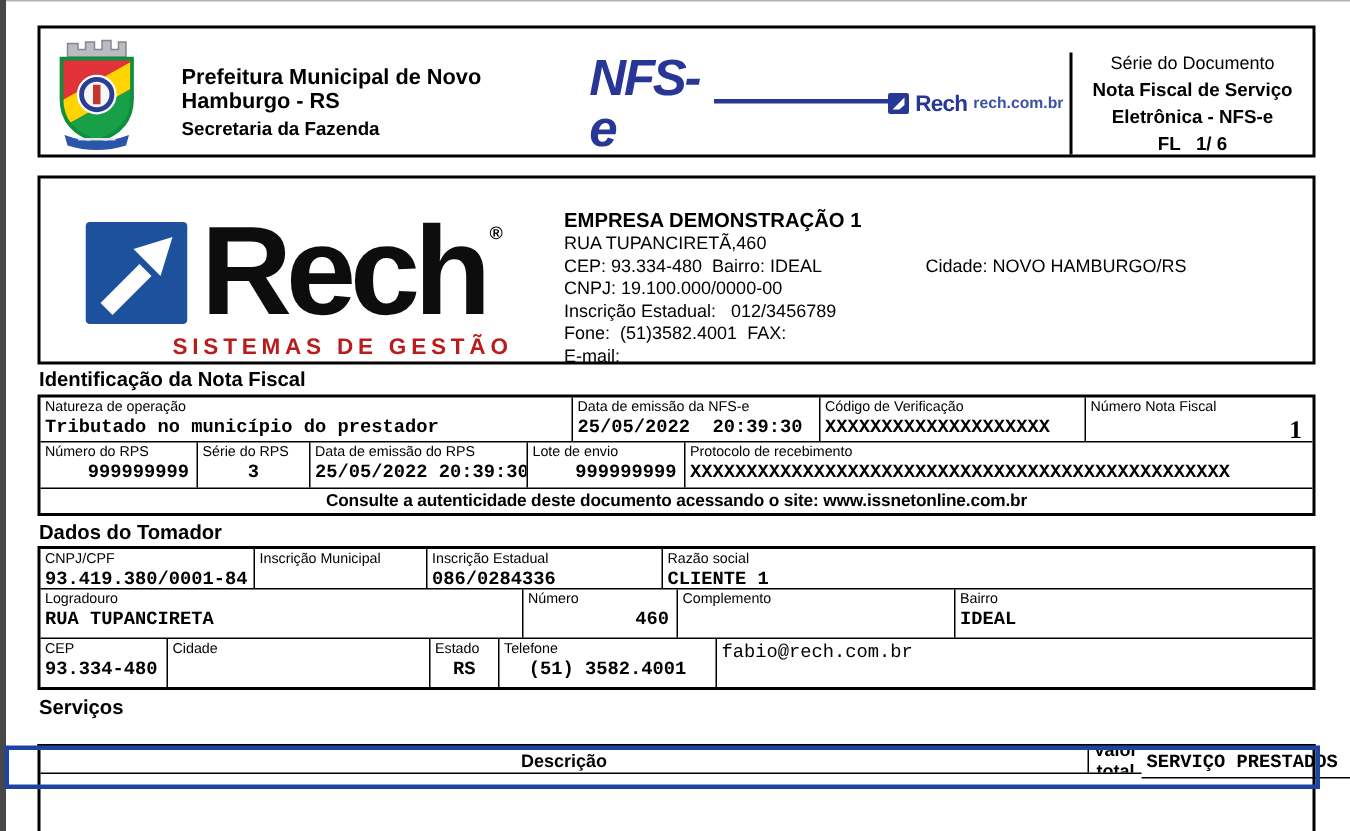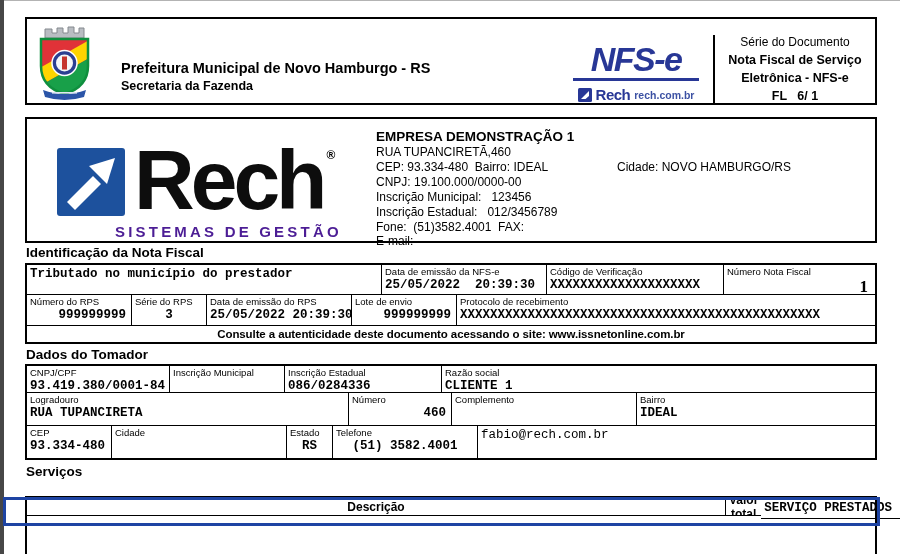--- a/index.html
+++ b/index.html
@@ -9,39 +9,39 @@
   .edge{position:absolute;left:0;top:0;width:4px;height:554px;background:#474747}
 
   .box{position:absolute;border:2px solid #000;background:#fff}
   
   .header-box{left:25px;top:17px;width:852px;height:88px;display:flex;align-items:flex-end}
   .crest{flex:0 0 auto;margin:4px 0 3px 9px}
   .hdr-text{margin-left:28px;padding-top:13px;flex:1 1 auto}
   .hdr-muni{font-weight:bold;font-size:14.5px;margin-bottom:3px}
   .hdr-dept{font-weight:bold;font-size:12.5px;margin-bottom:10px}
   .hdr-fone{font-weight:bold;font-size:12.5px}
-  .nfse-cell{flex:0 0 150px;display:flex;flex-direction:column;align-items:center;justify-content:center;padding-right:4px}
+  .nfse-cell{flex:0 0 150px;display:flex;flex-direction:row;align-items:center;justify-content:center;padding-right:4px}
   .nfse-word{font-style:italic;font-weight:bold;font-size:34px;letter-spacing:-1.5px;color:#283796;line-height:1}
   .nfse-rule{width:126px;height:3px;background:#283796;margin:2px 0 5px}
   .rech-row{display:flex;align-items:center;gap:4px}
   .rech-sm{font-weight:bold;font-size:15px;color:#283796;letter-spacing:-0.5px}
   .rech-site{font-weight:bold;font-size:10.5px;color:#3c51a3}
   .hdr-right{flex:0 0 162px;border-left:2px solid #000;display:flex;flex-direction:column;align-items:center;justify-content:center;gap:4px;text-align:center;padding:0 4px}
   .hr-serie{font-size:12px}
   .hr-b{font-weight:bold;font-size:12.5px}
   .pre{white-space:pre-wrap}
 
   
   .company-box{left:25px;top:117px;width:852px;height:126px}
   .biglogo{position:absolute;left:30px;top:29px}
   .biglogo-row{display:flex;align-items:flex-start}
   .rech-word{font-weight:bold;font-size:84px;line-height:64px;letter-spacing:-4px;color:#0d0d0d;margin-left:9px}
   .reg{font-size:12px;font-weight:bold;margin:0 0 0 3px}
-  .logo-sub{color:#4c1d95;font-weight:bold;font-size:15px;letter-spacing:3.2px;margin:7px 0 0 58px;white-space:nowrap}
-  .company-info{position:absolute;left:349px;top:10px;right:6px;font-size:12px;line-height:14.9px}
+  .logo-sub{color:#b91c1c;font-weight:bold;font-size:15px;letter-spacing:3.2px;margin:7px 0 0 58px;white-space:nowrap}
+  .company-info{position:absolute;left:349px;top:20px;right:6px;font-size:12px;line-height:14.9px}
   .c-name{font-weight:bold;font-size:13.5px;line-height:16px}
   .c-line3{display:flex}
   .c-cep{flex:0 0 241px}
 
   
   .stitle{position:absolute;left:26px;font-weight:bold;font-size:13.5px;line-height:16px}
   .t-ident{top:245px}.t-tomador{top:347px}.t-serv{top:464px}
 
   
   .tbl{position:absolute;left:25px;width:852px;border:2px solid #000;background:#fff}
@@ -116,21 +116,21 @@
           <polygon points="3,11 11,3 11,8 7.5,11" fill="#fff"></polygon>
         </svg>
         <span class="rech-sm">Rech</span>
         <span class="rech-site">rech.com.br</span>
       </div>
     </div>
     <div class="hdr-right">
       <div class="hr-serie">Série do Documento</div>
       <div class="hr-b">Nota Fiscal de Serviço</div>
       <div class="hr-b">Eletrônica - NFS-e</div>
-      <div class="hr-b pre">FL   6/ 1</div>
+      <div class="hr-b pre">FL   1/ 6</div>
     </div>
   </div>
 
   <div class="box company-box">
     <div class="biglogo">
       <div class="biglogo-row">
         <svg width="68" height="68" viewBox="0 0 68 68">
           <rect width="68" height="68" rx="3" fill="#1d519d"></rect>
           <polygon points="58,10 32,18 50,36" fill="#fff"></polygon>
           <polygon points="10,54 36,28 44,36 18,62" fill="#fff"></polygon>
@@ -141,31 +141,31 @@
       <div class="logo-sub">SISTEMAS DE GESTÃO</div>
     </div>
     <div class="company-info">
       <div class="c-name">EMPRESA DEMONSTRAÇÃO 1</div>
       <div>RUA TUPANCIRETÃ,460</div>
       <div class="c-line3">
         <span class="c-cep pre">CEP: 93.334-480  Bairro: IDEAL</span>
         <span>Cidade: NOVO HAMBURGO/RS</span>
       </div>
       <div>CNPJ: 19.100.000/0000-00</div>
-      <div class="pre">Inscrição Municipal:   123456</div>
       <div class="pre">Inscrição Estadual:   012/3456789</div>
       <div class="pre">Fone:  (51)3582.4001  FAX:</div>
       <div>E-mail:</div>
     </div>
   </div>
 
   <div class="stitle t-ident">Identificação da Nota Fiscal</div>
   <div class="tbl tbl-ident">
     <div class="trow h30">
       <div class="cell r1c1">
+        <div class="lbl">Natureza de operação</div>
         <div class="val">Tributado no município do prestador</div>
       </div>
       <div class="cell r1c2">
         <div class="lbl">Data de emissão da NFS-e</div>
         <div class="val">25/05/2022  20:39:30</div>
       </div>
       <div class="cell r1c3">
         <div class="lbl">Código de Verificação</div>
         <div class="val">XXXXXXXXXXXXXXXXXXXX</div>
       </div>

